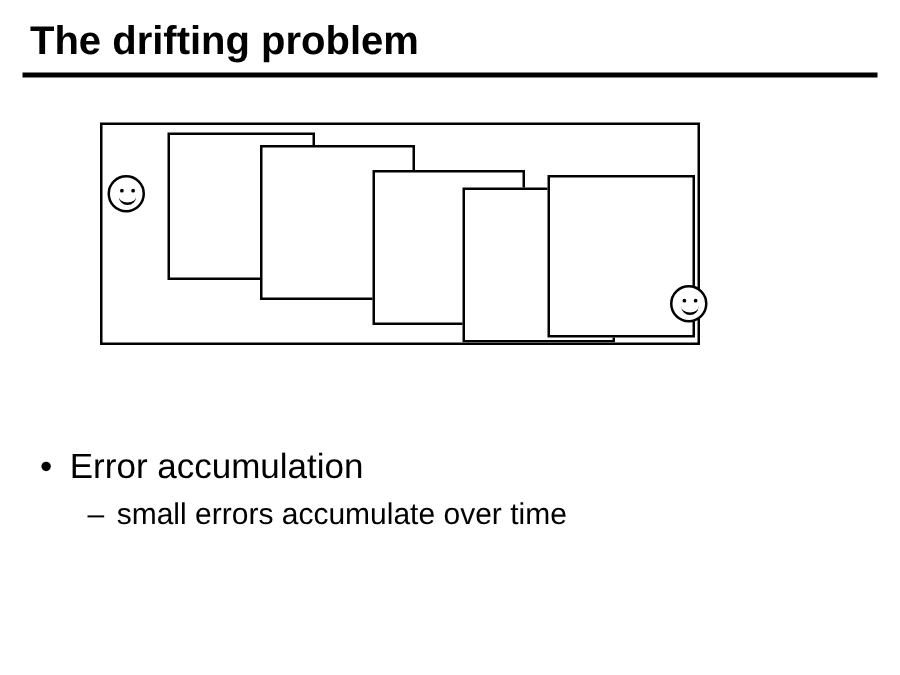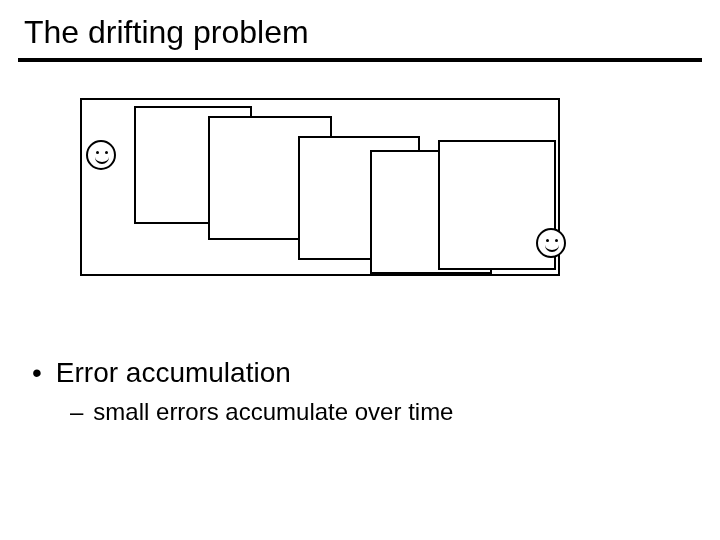--- a/index.html
+++ b/index.html
@@ -9,21 +9,21 @@
     background: #fff;
     font-family: Arial, Helvetica, sans-serif;
     color: #000;
     position: relative;
   }
   .title {
     position: absolute;
     top: 14px;
     left: 24px;
     font-size: 32px;
-    font-weight: 400;
+    font-weight: 700;
   }
   .title-rule {
     position: absolute;
     top: 58px;
     left: 18px;
     width: 684px;
     height: 4px;
     background: #000;
   }
   .diagram {

